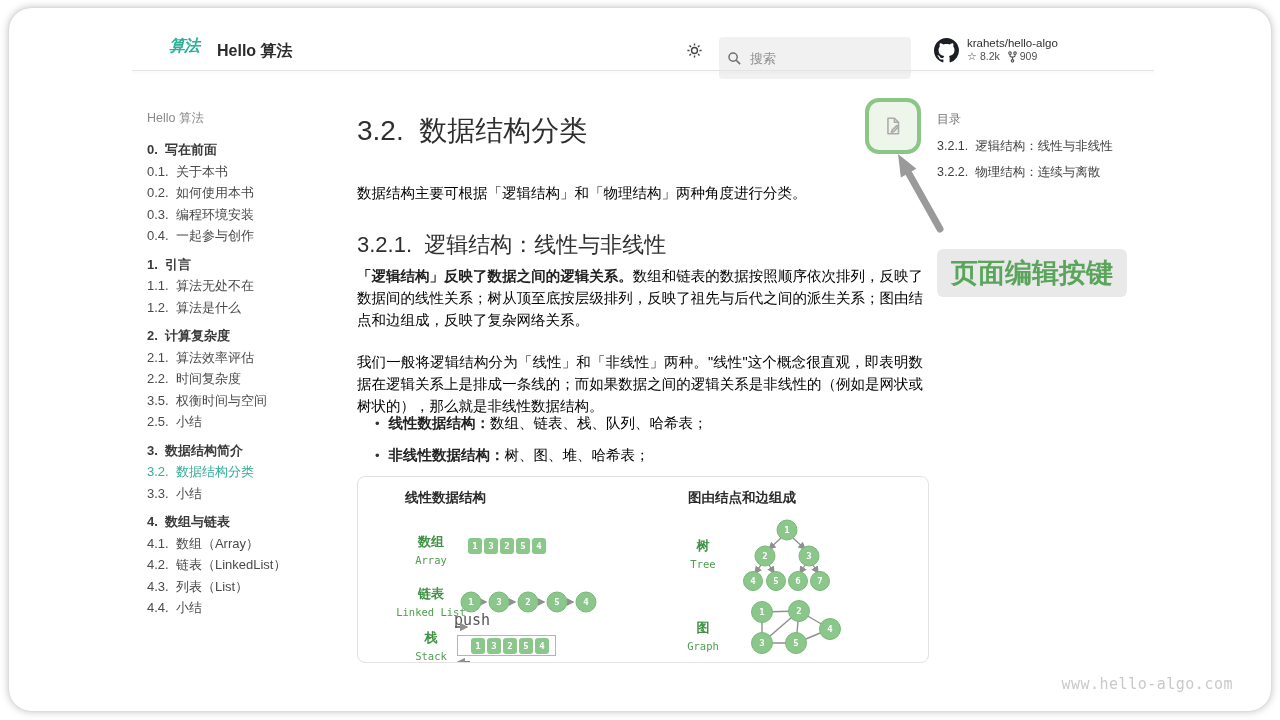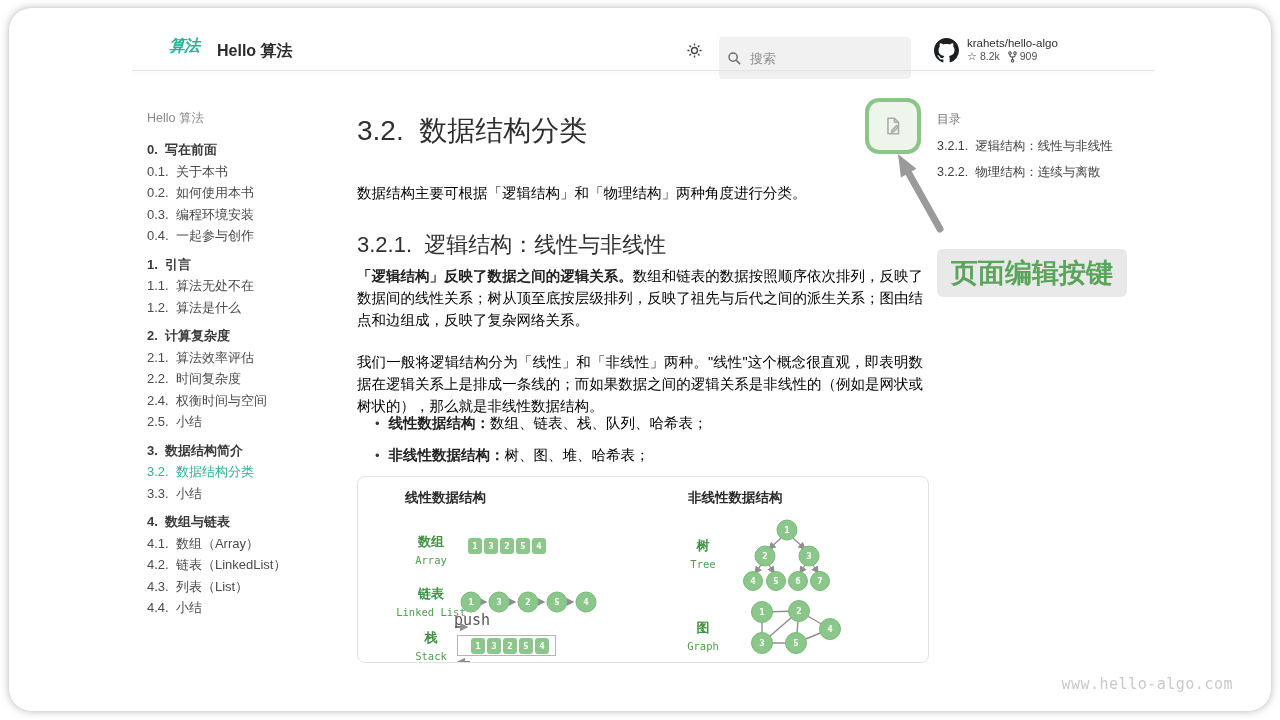--- a/index.html
+++ b/index.html
@@ -145,21 +145,21 @@
     <div class="it">0.3.  编程环境安装</div>
     <div class="it">0.4.  一起参与创作</div>
 
     <div class="sec">1.  引言</div>
     <div class="it">1.1.  算法无处不在</div>
     <div class="it">1.2.  算法是什么</div>
 
     <div class="sec">2.  计算复杂度</div>
     <div class="it">2.1.  算法效率评估</div>
     <div class="it">2.2.  时间复杂度</div>
-    <div class="it">2.4.  权衡时间与空间</div>
+    <div class="it">3.5.  权衡时间与空间</div>
     <div class="it">2.5.  小结</div>
 
     <div class="sec">3.  数据结构简介</div>
     <div class="it active">3.2.  数据结构分类</div>
     <div class="it">3.3.  小结</div>
 
     <div class="sec">4.  数组与链表</div>
     <div class="it">4.1.  数组（Array）</div>
     <div class="it">4.2.  链表（LinkedList）</div>
     <div class="it">4.3.  列表（List）</div>
@@ -178,21 +178,21 @@
       <span><b>线性数据结构：</b><span>数组、链表、栈、队列、哈希表；</span></span>
     </div>
     <div class="bi">
       <span class="dot">•</span>
       <span><b>非线性数据结构：</b><span>树、图、堆、哈希表；</span></span>
     </div>
   </div>
 
   <div class="figure">
     <div class="fig-title" style="left:47px; top:12px;">线性数据结构</div>
-    <div class="fig-title" style="left:330px; top:12px;">非线性数据结构</div>
+    <div class="fig-title" style="left:330px; top:12px;">图由结点和边组成</div>
 
     <div class="fig-label" style="left:28px; top:56px;">
       <div class="zh">数组</div>
       <div class="en">Array</div>
     </div>
     <div class="cellrow" style="left:110px; top:61px;">
       <div class="cell">1</div>
       <div class="cell">3</div>
       <div class="cell">2</div>
       <div class="cell">5</div>

